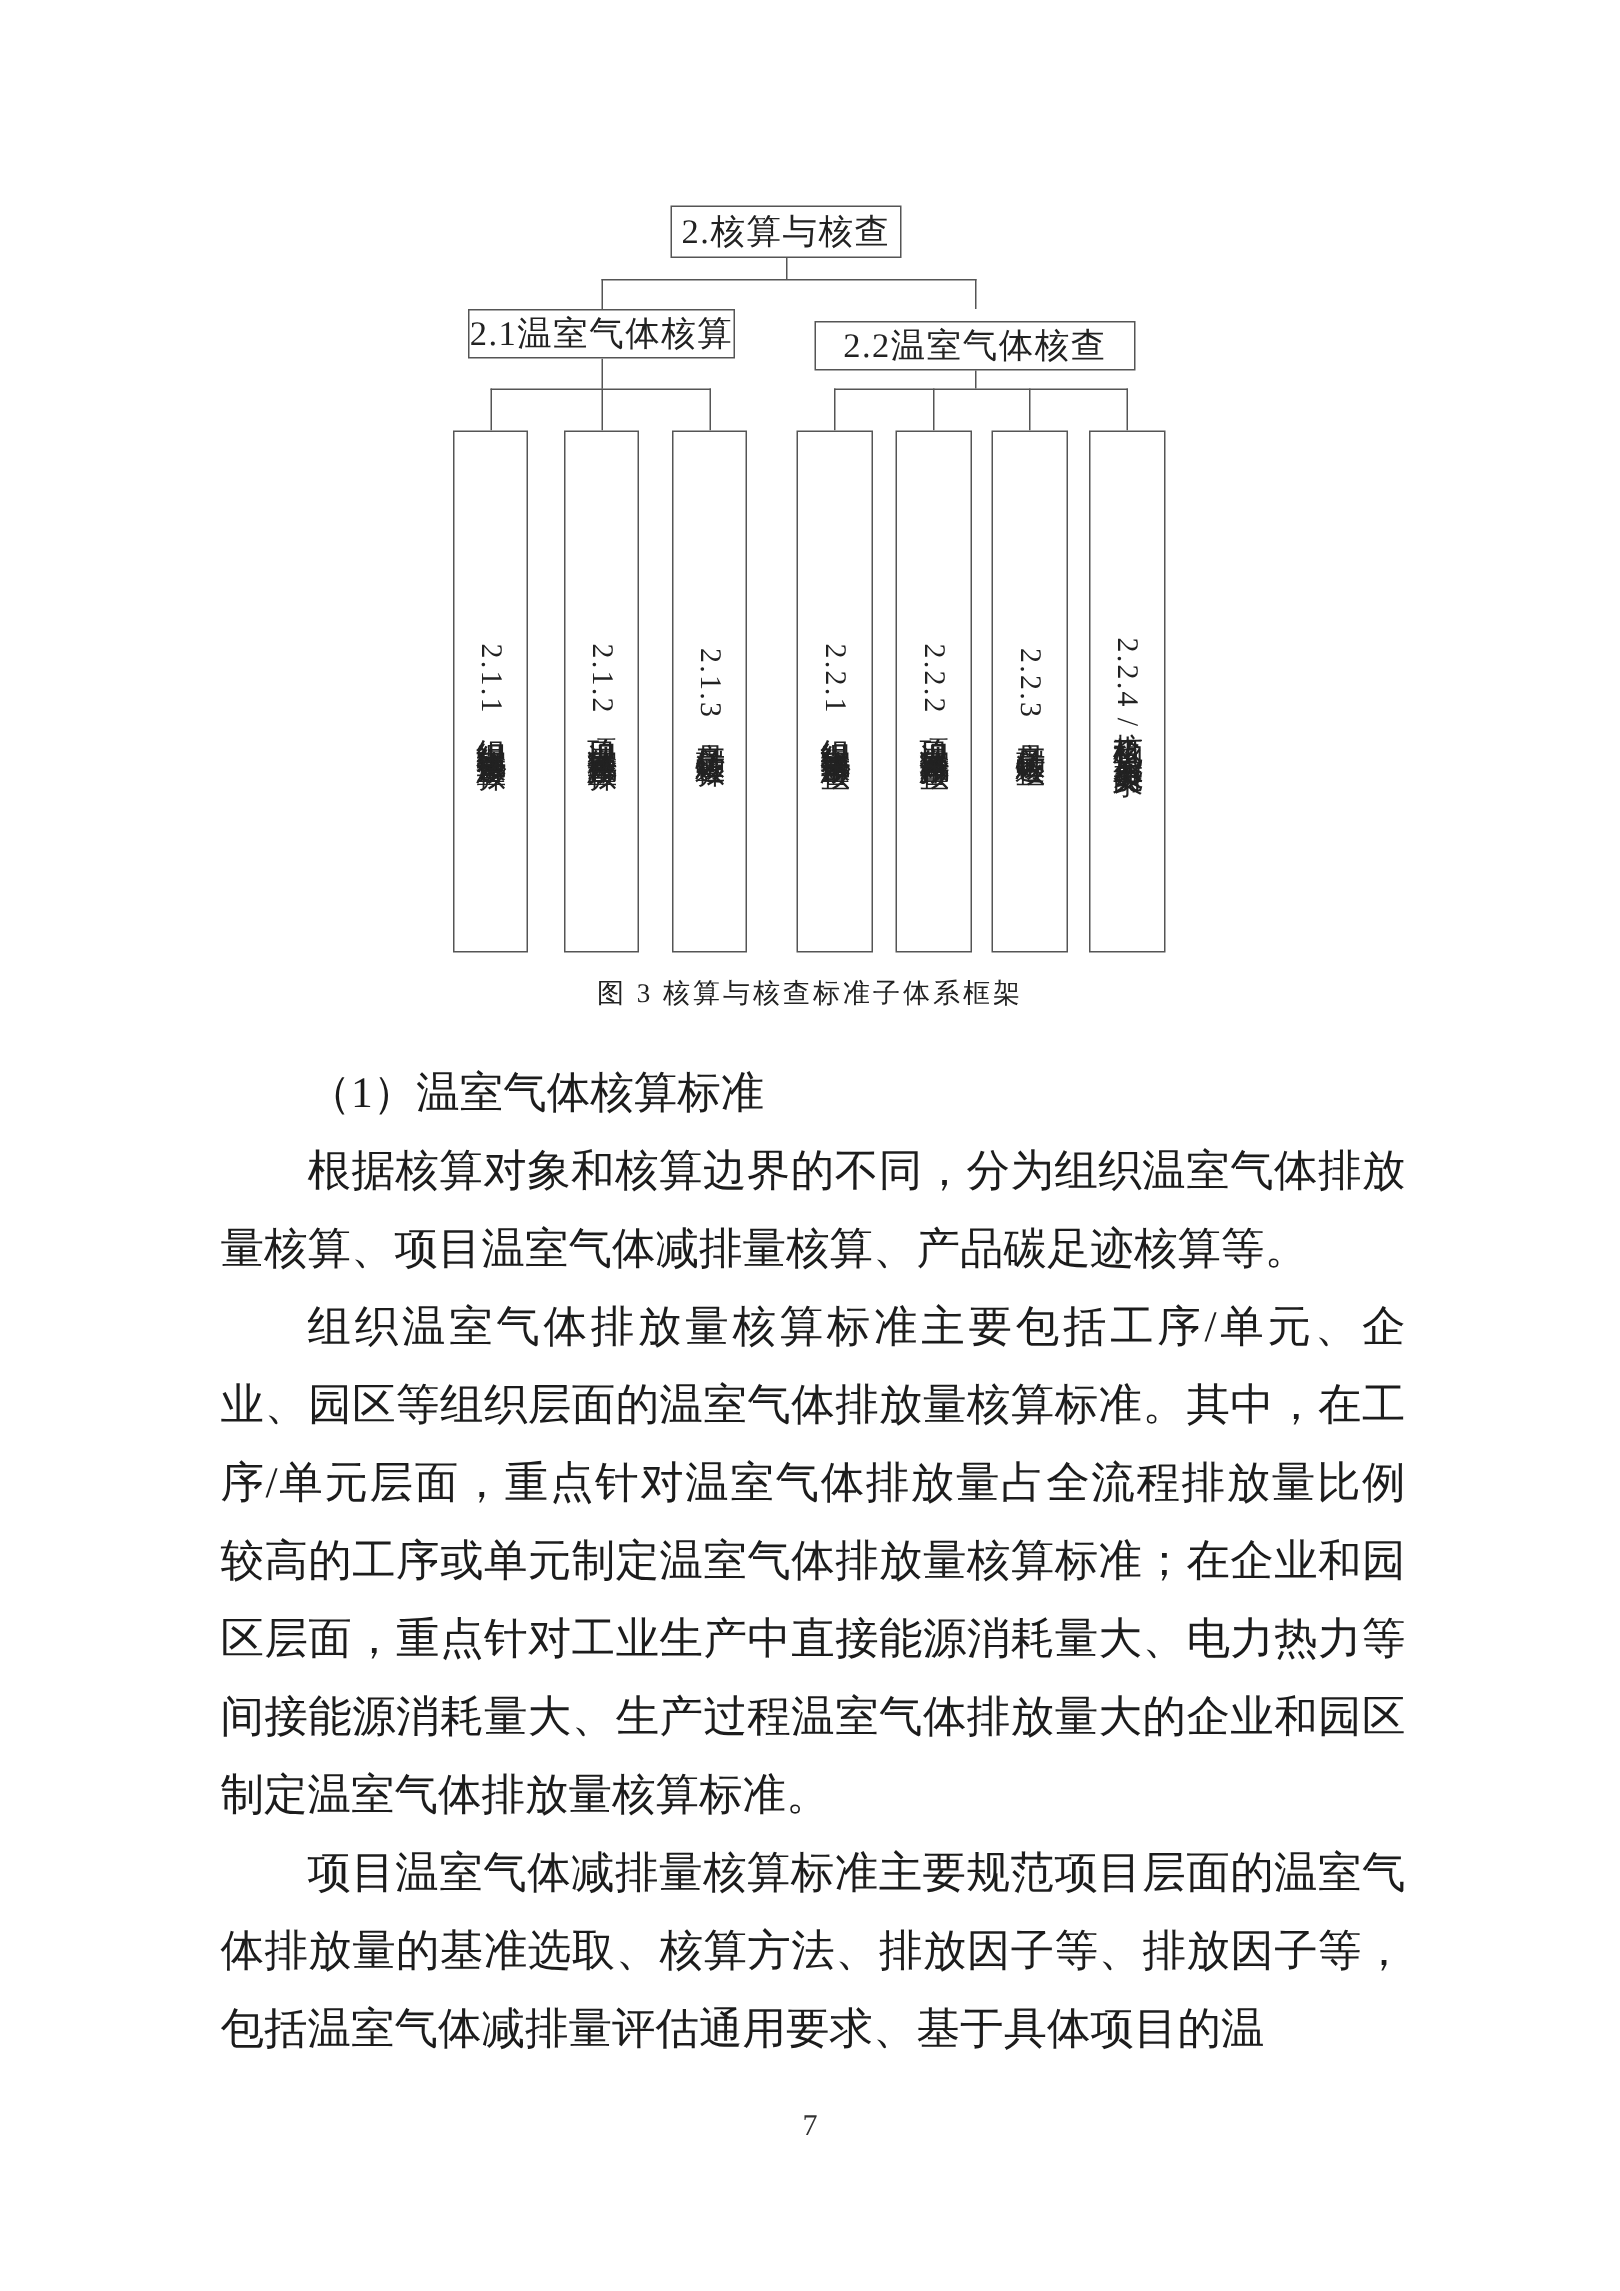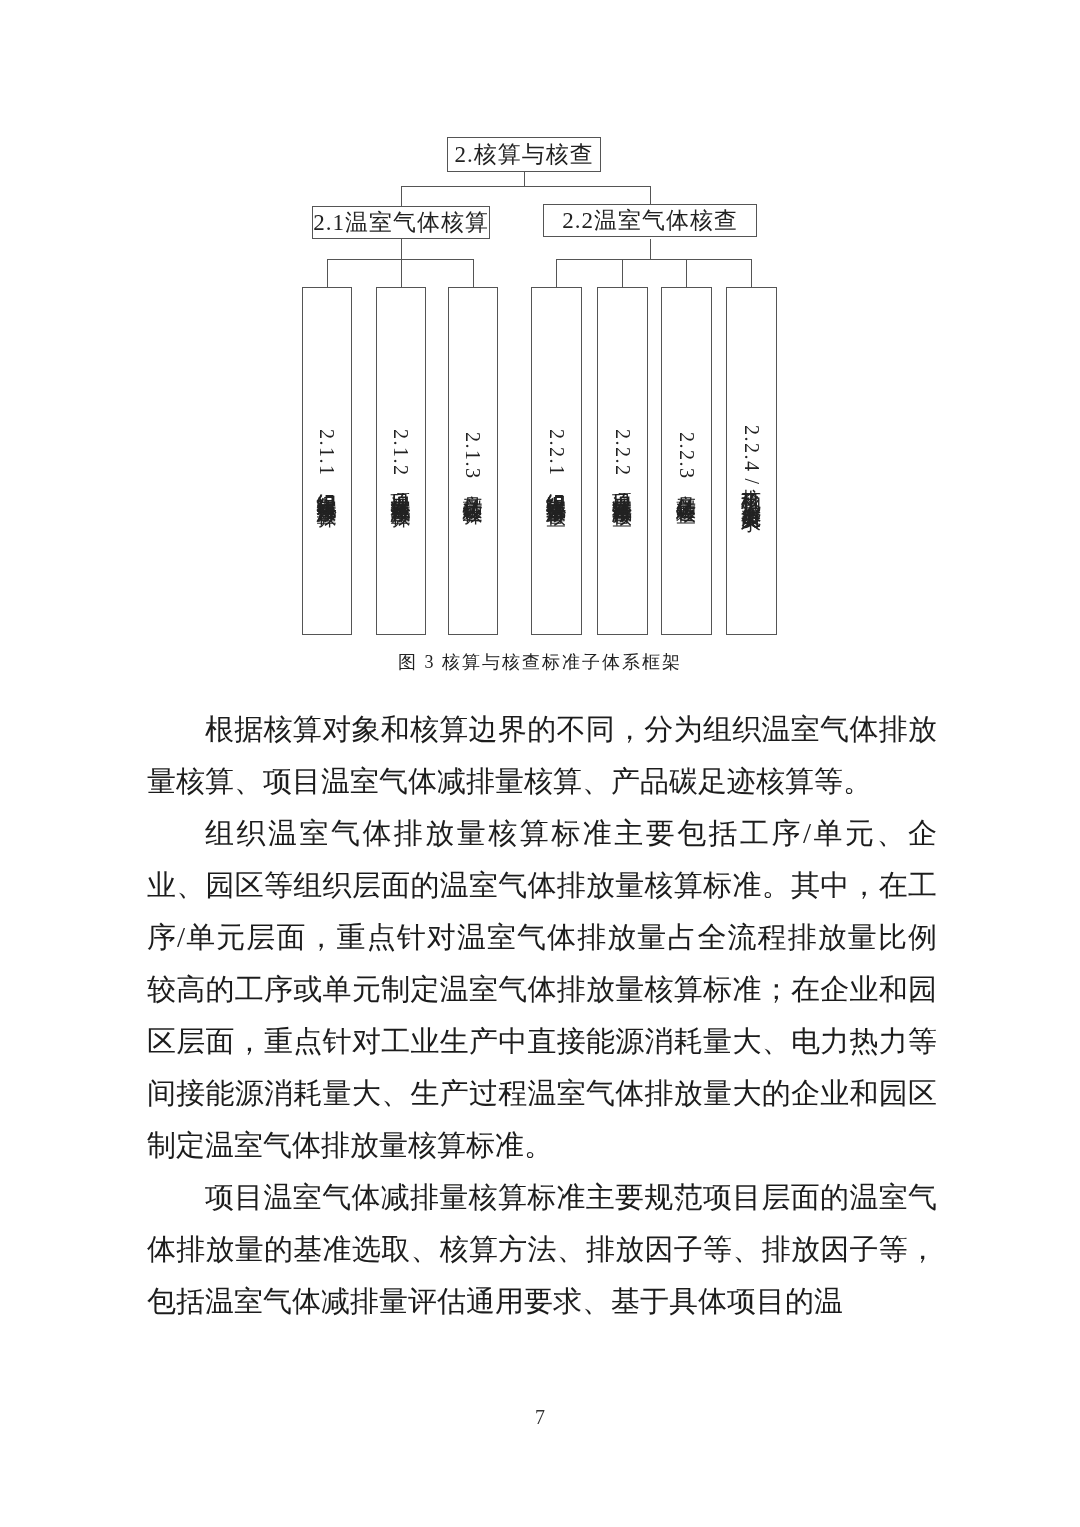--- a/index.html
+++ b/index.html
@@ -24,21 +24,21 @@
     box-sizing:border-box;
   }
   .dbox.h span{
     font-size:23px;
     letter-spacing:1px;
     white-space:nowrap;
     color:#222;
   }
   .root-box{left:447px;top:137px;width:154px;height:35px;}
   .branch-left{left:312px;top:206px;width:178px;height:33px;align-items:flex-end;}
-  .branch-right{left:543px;top:204px;width:214px;height:33px;}
+  .branch-right{left:543px;top:214px;width:214px;height:33px;}
   .leaf{top:287px;height:348px;}
   .leaf span{
     writing-mode:vertical-rl;
     text-orientation:mixed;
     font-size:20px;
     letter-spacing:1.5px;
     line-height:1;
     white-space:nowrap;
     color:#222;
   }
@@ -139,20 +139,21 @@
       <span>2.2.3产品碳足迹核查</span>
     </div>
     <div class="dbox leaf r4">
       <span>2.2.4核查机构/人员资质能力要求</span>
     </div>
   </div>
 
   <div class="caption">图 3 核算与核查标准子体系框架</div>
 
   <div class="bodytext">
+    <p class="heading">（1）温室气体核算标准</p>
     <p>根据核算对象和核算边界的不同，分为组织温室气体排放量核算、项目温室气体减排量核算、产品碳足迹核算等。</p>
     <p>组织温室气体排放量核算标准主要包括工序/单元、企业、园区等组织层面的温室气体排放量核算标准。其中，在工序/单元层面，重点针对温室气体排放量占全流程排放量比例较高的工序或单元制定温室气体排放量核算标准；在企业和园区层面，重点针对工业生产中直接能源消耗量大、电力热力等间接能源消耗量大、生产过程温室气体排放量大的企业和园区制定温室气体排放量核算标准。</p>
     <p>项目温室气体减排量核算标准主要规范项目层面的温室气体排放量的基准选取、核算方法、排放因子等、排放因子等，包括温室气体减排量评估通用要求、基于具体项目的温</p>
   </div>
 
   <div class="pagenum">7</div>
 
 </div>
 
 </body></html>

